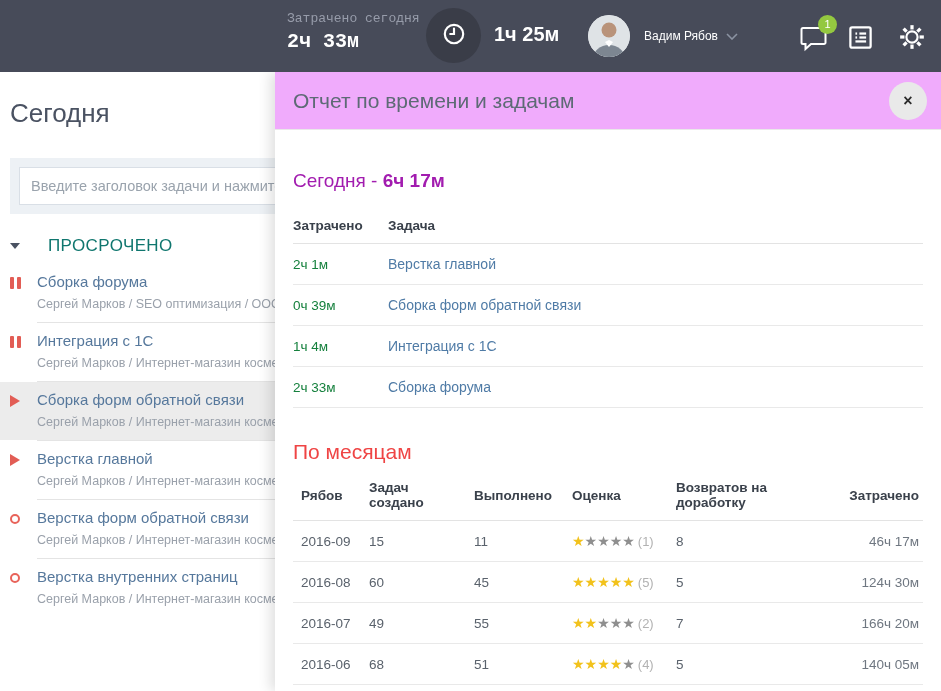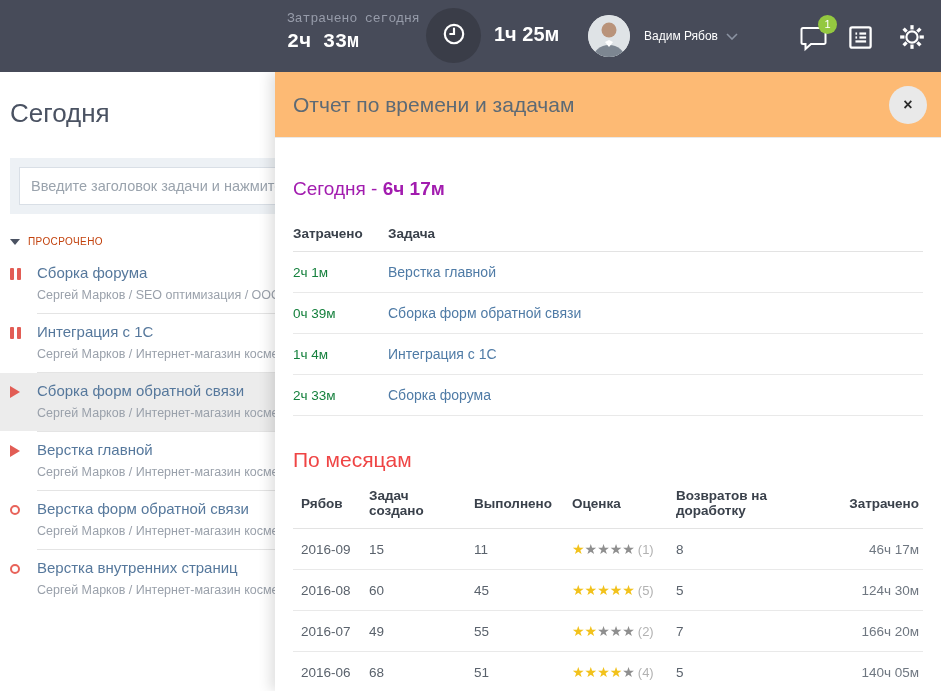--- a/index.html
+++ b/index.html
@@ -43,39 +43,39 @@
   .left-page { position: absolute; top: 72px; left: 0; width: 941px; height: 619px; background: #fff; z-index: 1; }
   .page-title { font-size: 26px; font-weight: 400; color: #4a5262; margin: 26px 0 0 10px; }
   .add-box { margin: 29px 0 0 10px; width: 590px; background: #edf1f5; padding: 9px; }
   .task-input {
     width: 100%; height: 38px; border: 1px solid #d9dfe6; background: #fff;
     font-family: "Liberation Sans", sans-serif; font-size: 14.5px; color: #4a5262; padding: 0 11px; outline: none;
   }
   .task-input::placeholder { color: #9aa3ad; }
   .section-header { margin: 22px 0 8px 10px; display: flex; align-items: center; cursor: pointer; }
   .tri-down { width: 0; height: 0; border-left: 5px solid transparent; border-right: 5px solid transparent; border-top: 6px solid #4a5262; margin-right: 8px; }
-  .section-label { font-size: 10px; color: #c2410c; letter-spacing: .4px; }
+  .section-label { font-size: 17px; color: #0f766e; letter-spacing: .4px; margin-left: 20px; }
   .task { position: relative; padding: 8px 10px 10px 37px; cursor: pointer; }
   .task.selected { background: #ececec; }
   .task-title { font-size: 15px; color: #56789c; line-height: 19px; }
   .task-subtitle { font-size: 12.5px; color: #9aa1ab; line-height: 16px; margin-top: 5px; white-space: nowrap; }
   .status-ic { position: absolute; left: 10px; top: 12px; width: 14px; height: 13px; display: flex; align-items: center; }
   .status-ic .bars { display: flex; gap: 3px; }
   .status-ic .bars i { display: block; width: 4px; height: 12px; background: #e25d55; border-radius: 1px; }
   .status-ic .play { width: 0; height: 0; border-top: 6px solid transparent; border-bottom: 6px solid transparent; border-left: 10px solid #e25d55; }
   .status-ic .ring { width: 10px; height: 10px; border: 2px solid #e8635a; border-radius: 50%; }
   .task-sep { border-top: 1px solid #e4e4e4; margin-left: 37px; }
 
   
   .panel {
     position: absolute; top: 72px; left: 275px; width: 666px; height: 619px;
     background: #ffffff; z-index: 20; box-shadow: -5px 0 12px rgba(0,0,0,.12);
   }
   .panel-header {
-    height: 66px; background: #fdba74; border-bottom: 1px solid #e9e9e9;
+    height: 58px; background: #f0abfc; border-bottom: 1px solid #e9e9e9;
     display: flex; align-items: center; padding: 0 14px 0 18px;
   }
   .panel-title { font-size: 21px; color: #5d6a75; font-weight: 400; flex: 1; }
   .close-btn {
     width: 38px; height: 38px; border-radius: 50%; background: #e9e9e9;
     display: flex; align-items: center; justify-content: center; cursor: pointer;
     color: #2b2b2b; font-size: 16px; font-weight: 700; line-height: 1;
   }
   .panel-body { padding: 0 18px; }
   .today-line { margin: 40px 0 16px; font-size: 19px; color: #a21caf; }

